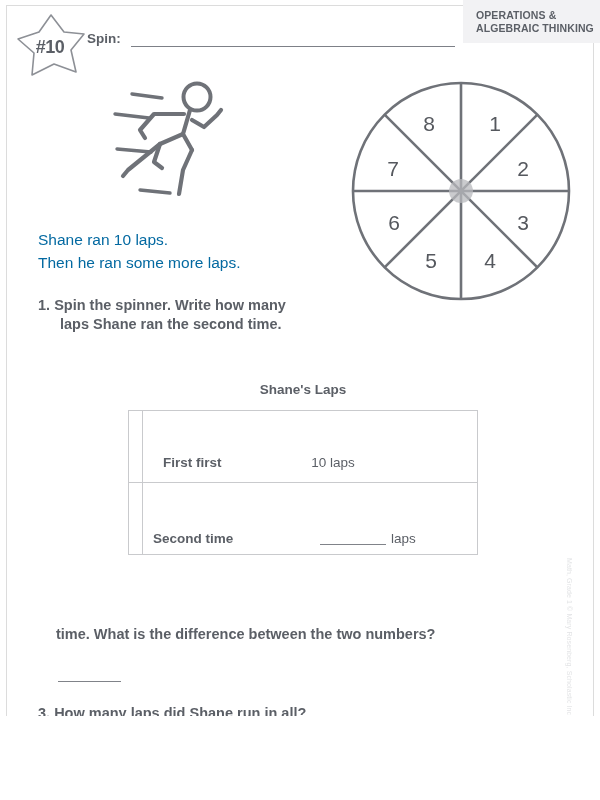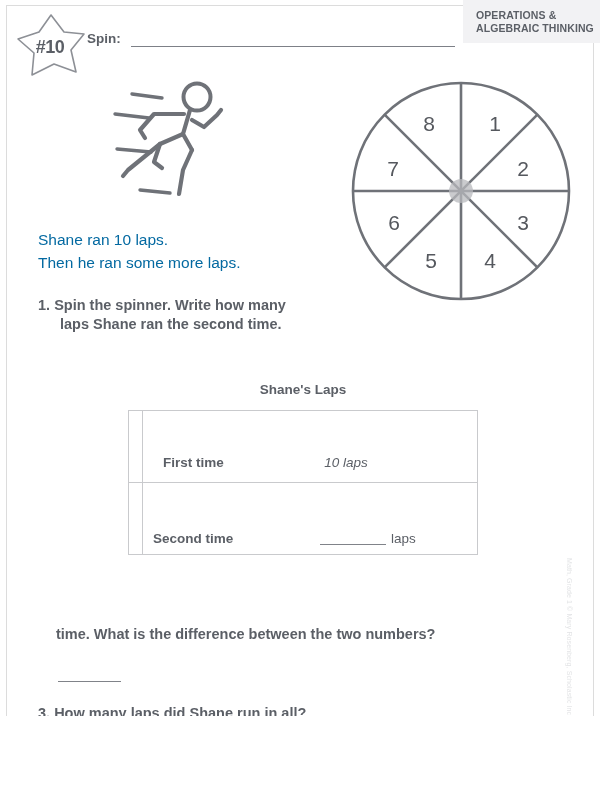--- a/index.html
+++ b/index.html
@@ -170,21 +170,21 @@
     background: #c9cacd;
   }
   .cell {
     position: absolute;
     font-size: 13.5px;
     color: #5b5f66;
     white-space: nowrap;
   }
   .cell.lbl { font-weight: bold; }
   .cell-r1c1 { left: 163px; top: 455px; }
-  .cell-r1c2 { left: 346px; top: 455px; transform: translateX(-50%); font-style: italic; }
+  .cell-r1c2 { left: 333px; top: 455px; transform: translateX(-50%); }
   .cell-r2c1 { left: 153px; top: 531px; }
   .cell-r2c2 { left: 320px; top: 531px; }
   .blank-inline {
     display: inline-block;
     width: 66px;
     border-bottom: 1.4px solid #808389;
     margin-right: 5px;
     vertical-align: -2px;
   }
 
@@ -318,21 +318,21 @@
     <span class="qnum">1.</span>
     <span>Spin the spinner. Write how many</span>
   </div>
   <div class="q1-line2">laps Shane ran the second time.</div>
 
   <div class="tbl-title">Shane's Laps</div>
   <div class="tbl"></div>
   <div class="tbl-vline"></div>
   <div class="tbl-hline"></div>
 
-  <div class="cell lbl cell-r1c1">First time</div>
+  <div class="cell lbl cell-r1c1">First first</div>
   <div class="cell cell-r1c2">10 laps</div>
 
   <div class="cell lbl cell-r2c1">Second time</div>
   <div class="cell cell-r2c2">
     <span class="blank-inline"></span><span>laps</span>
   </div>
 
   <div class="q2-line2">time. What is the difference between the two numbers?</div>
   <div class="q2-blank"></div>
 

